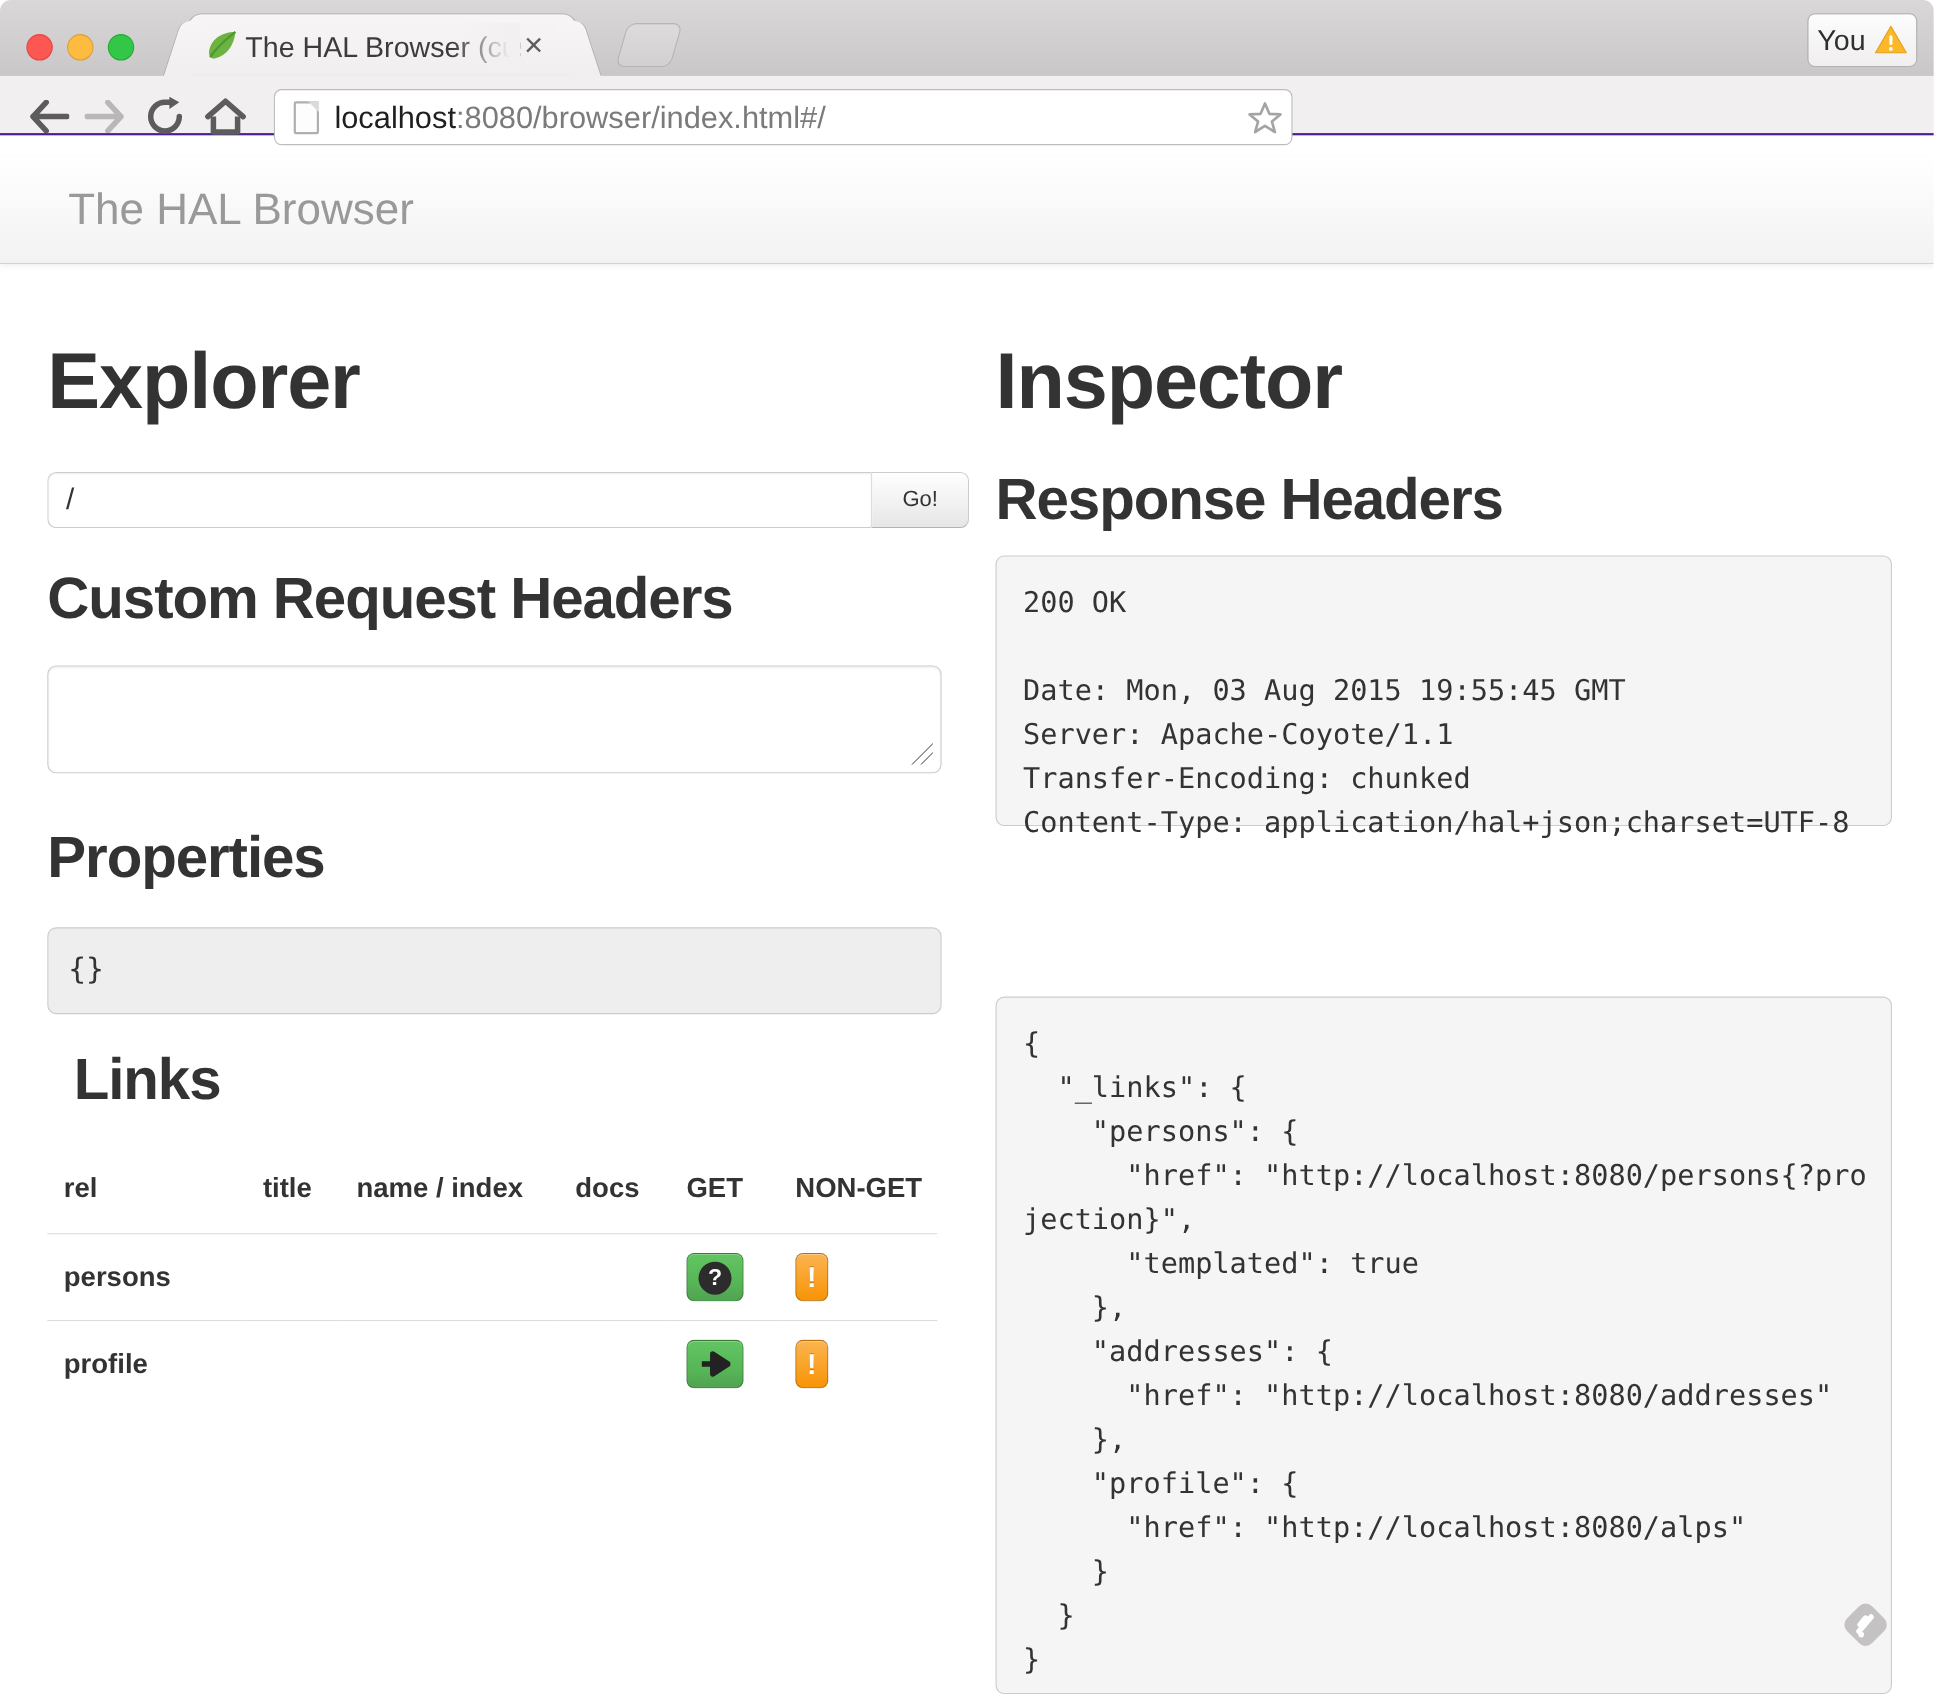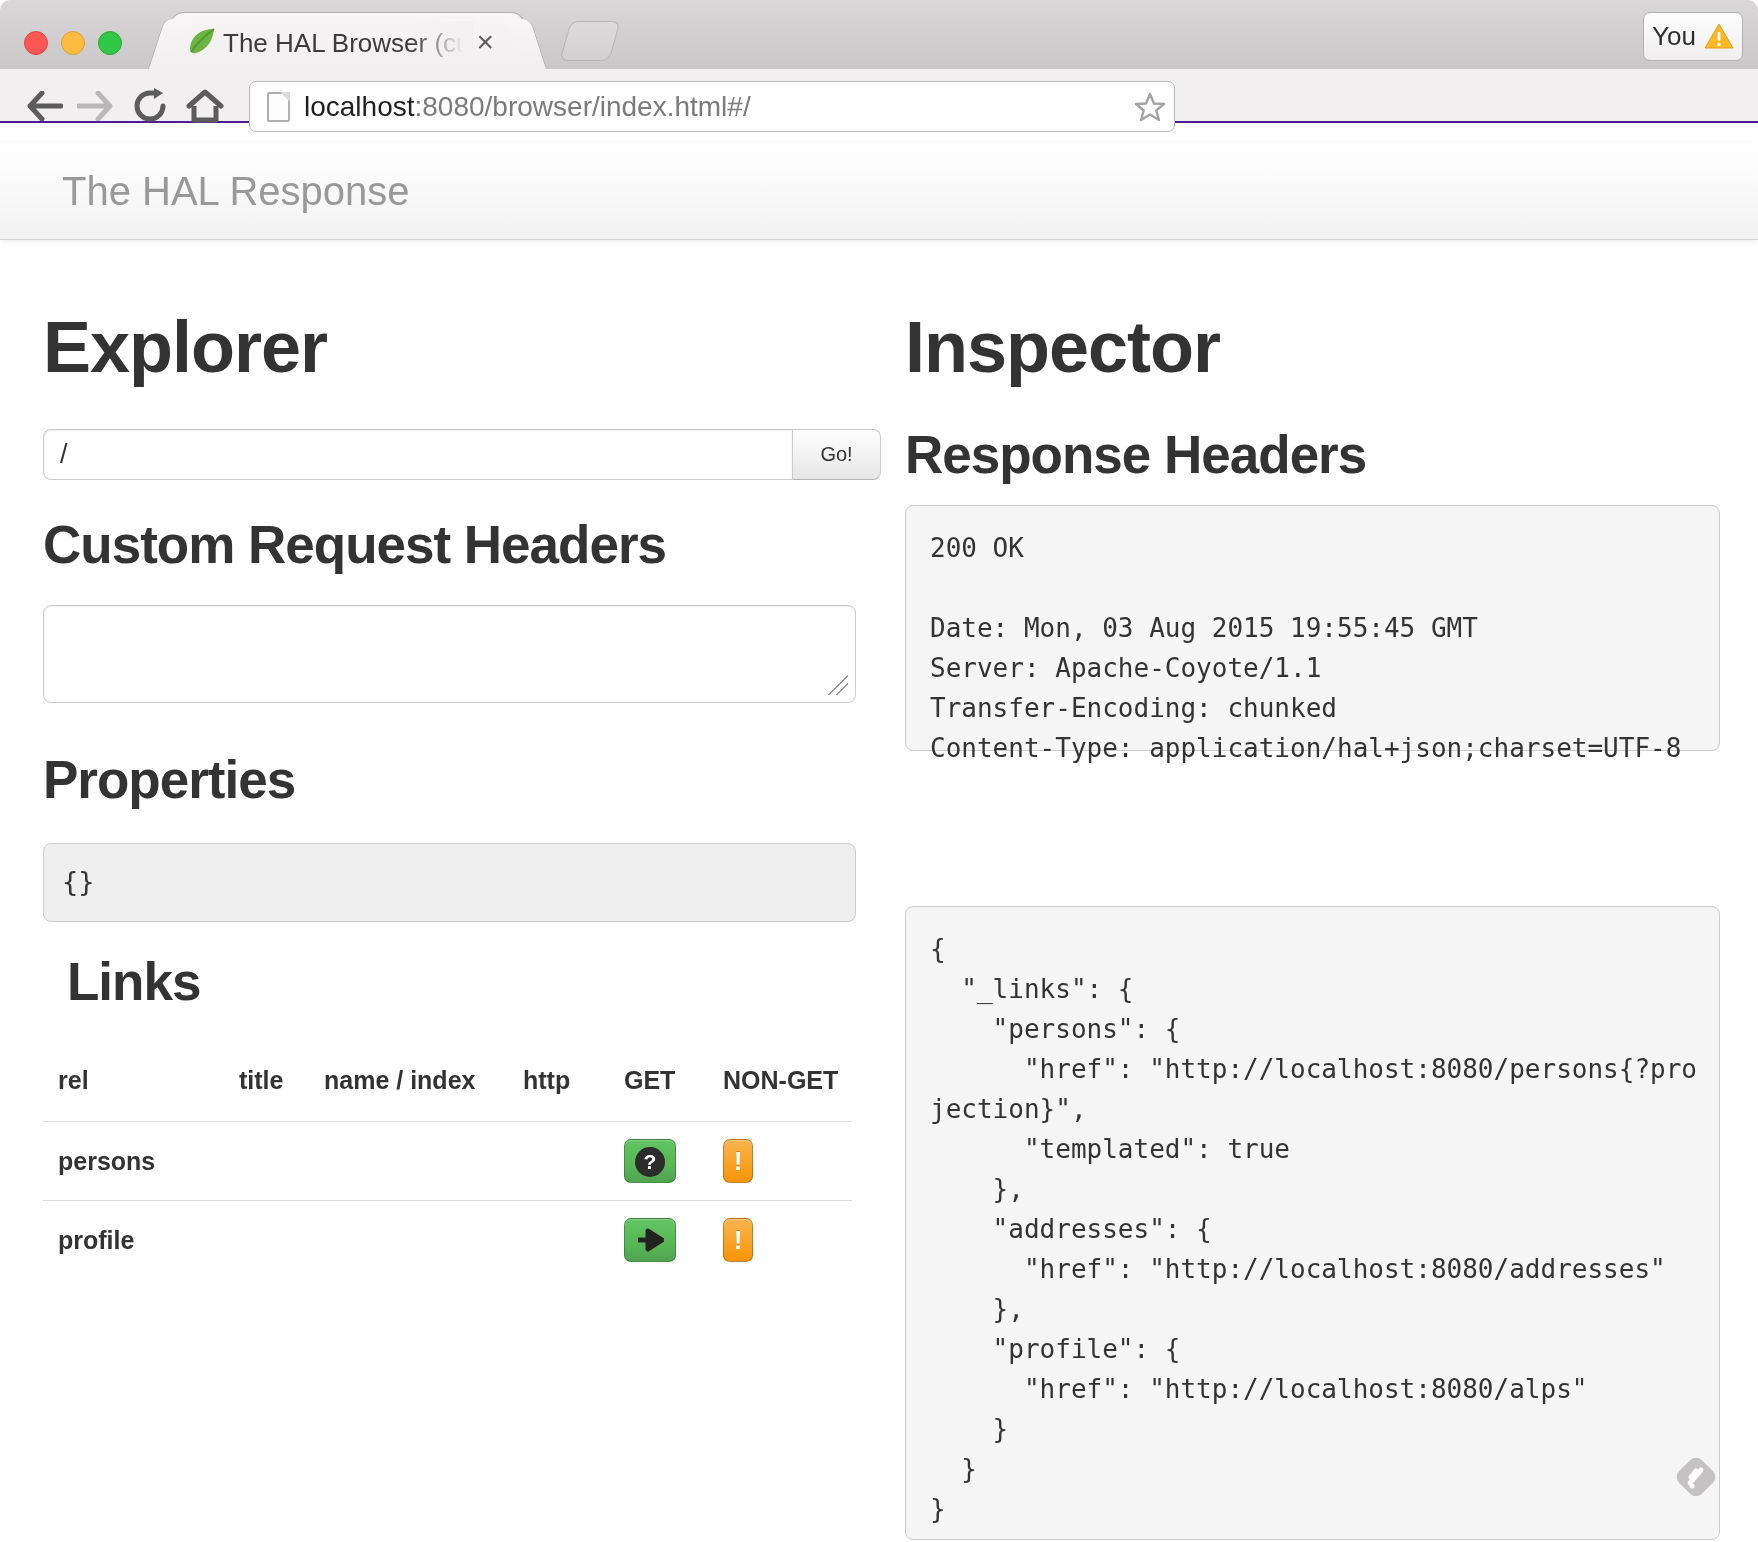--- a/index.html
+++ b/index.html
@@ -237,21 +237,21 @@
       </svg>
     </div>
     <div class="hamburger">
         <div></div>
         <div></div>
         <div></div>
       </div>
   </div>
 
   <div class="site-navbar">
-    <span class="brand">The HAL Response</span>
+    <span class="brand">The HAL Browser</span>
   </div>
 
   <h1 style="left:43px; top:306px;">Explorer</h1>
 
   <input class="explorer-input" value="/" style="">
   <button class="go-btn">Go!</button>
 
   <h2 style="left:43px; top:514px;">Custom Request Headers</h2>
   <textarea class="custom-headers-input" style=""></textarea>
   <div class="grip"></div>
@@ -268,21 +268,21 @@
         <col style="width:199px">
         <col style="width:101px">
         <col style="width:99px">
         <col style="width:144px">
       </colgroup>
     <thead>
       <tr>
         <th class="rel">rel</th>
         <th>title</th>
         <th>name / index</th>
-        <th>http</th>
+        <th>docs</th>
         <th>GET</th>
         <th>NON-GET</th>
       </tr>
     </thead>
     <tbody>
       <tr>
         <td class="rel"><span class="rel-val">persons</span></td>
         <td></td>
           <td></td>
           <td></td>

